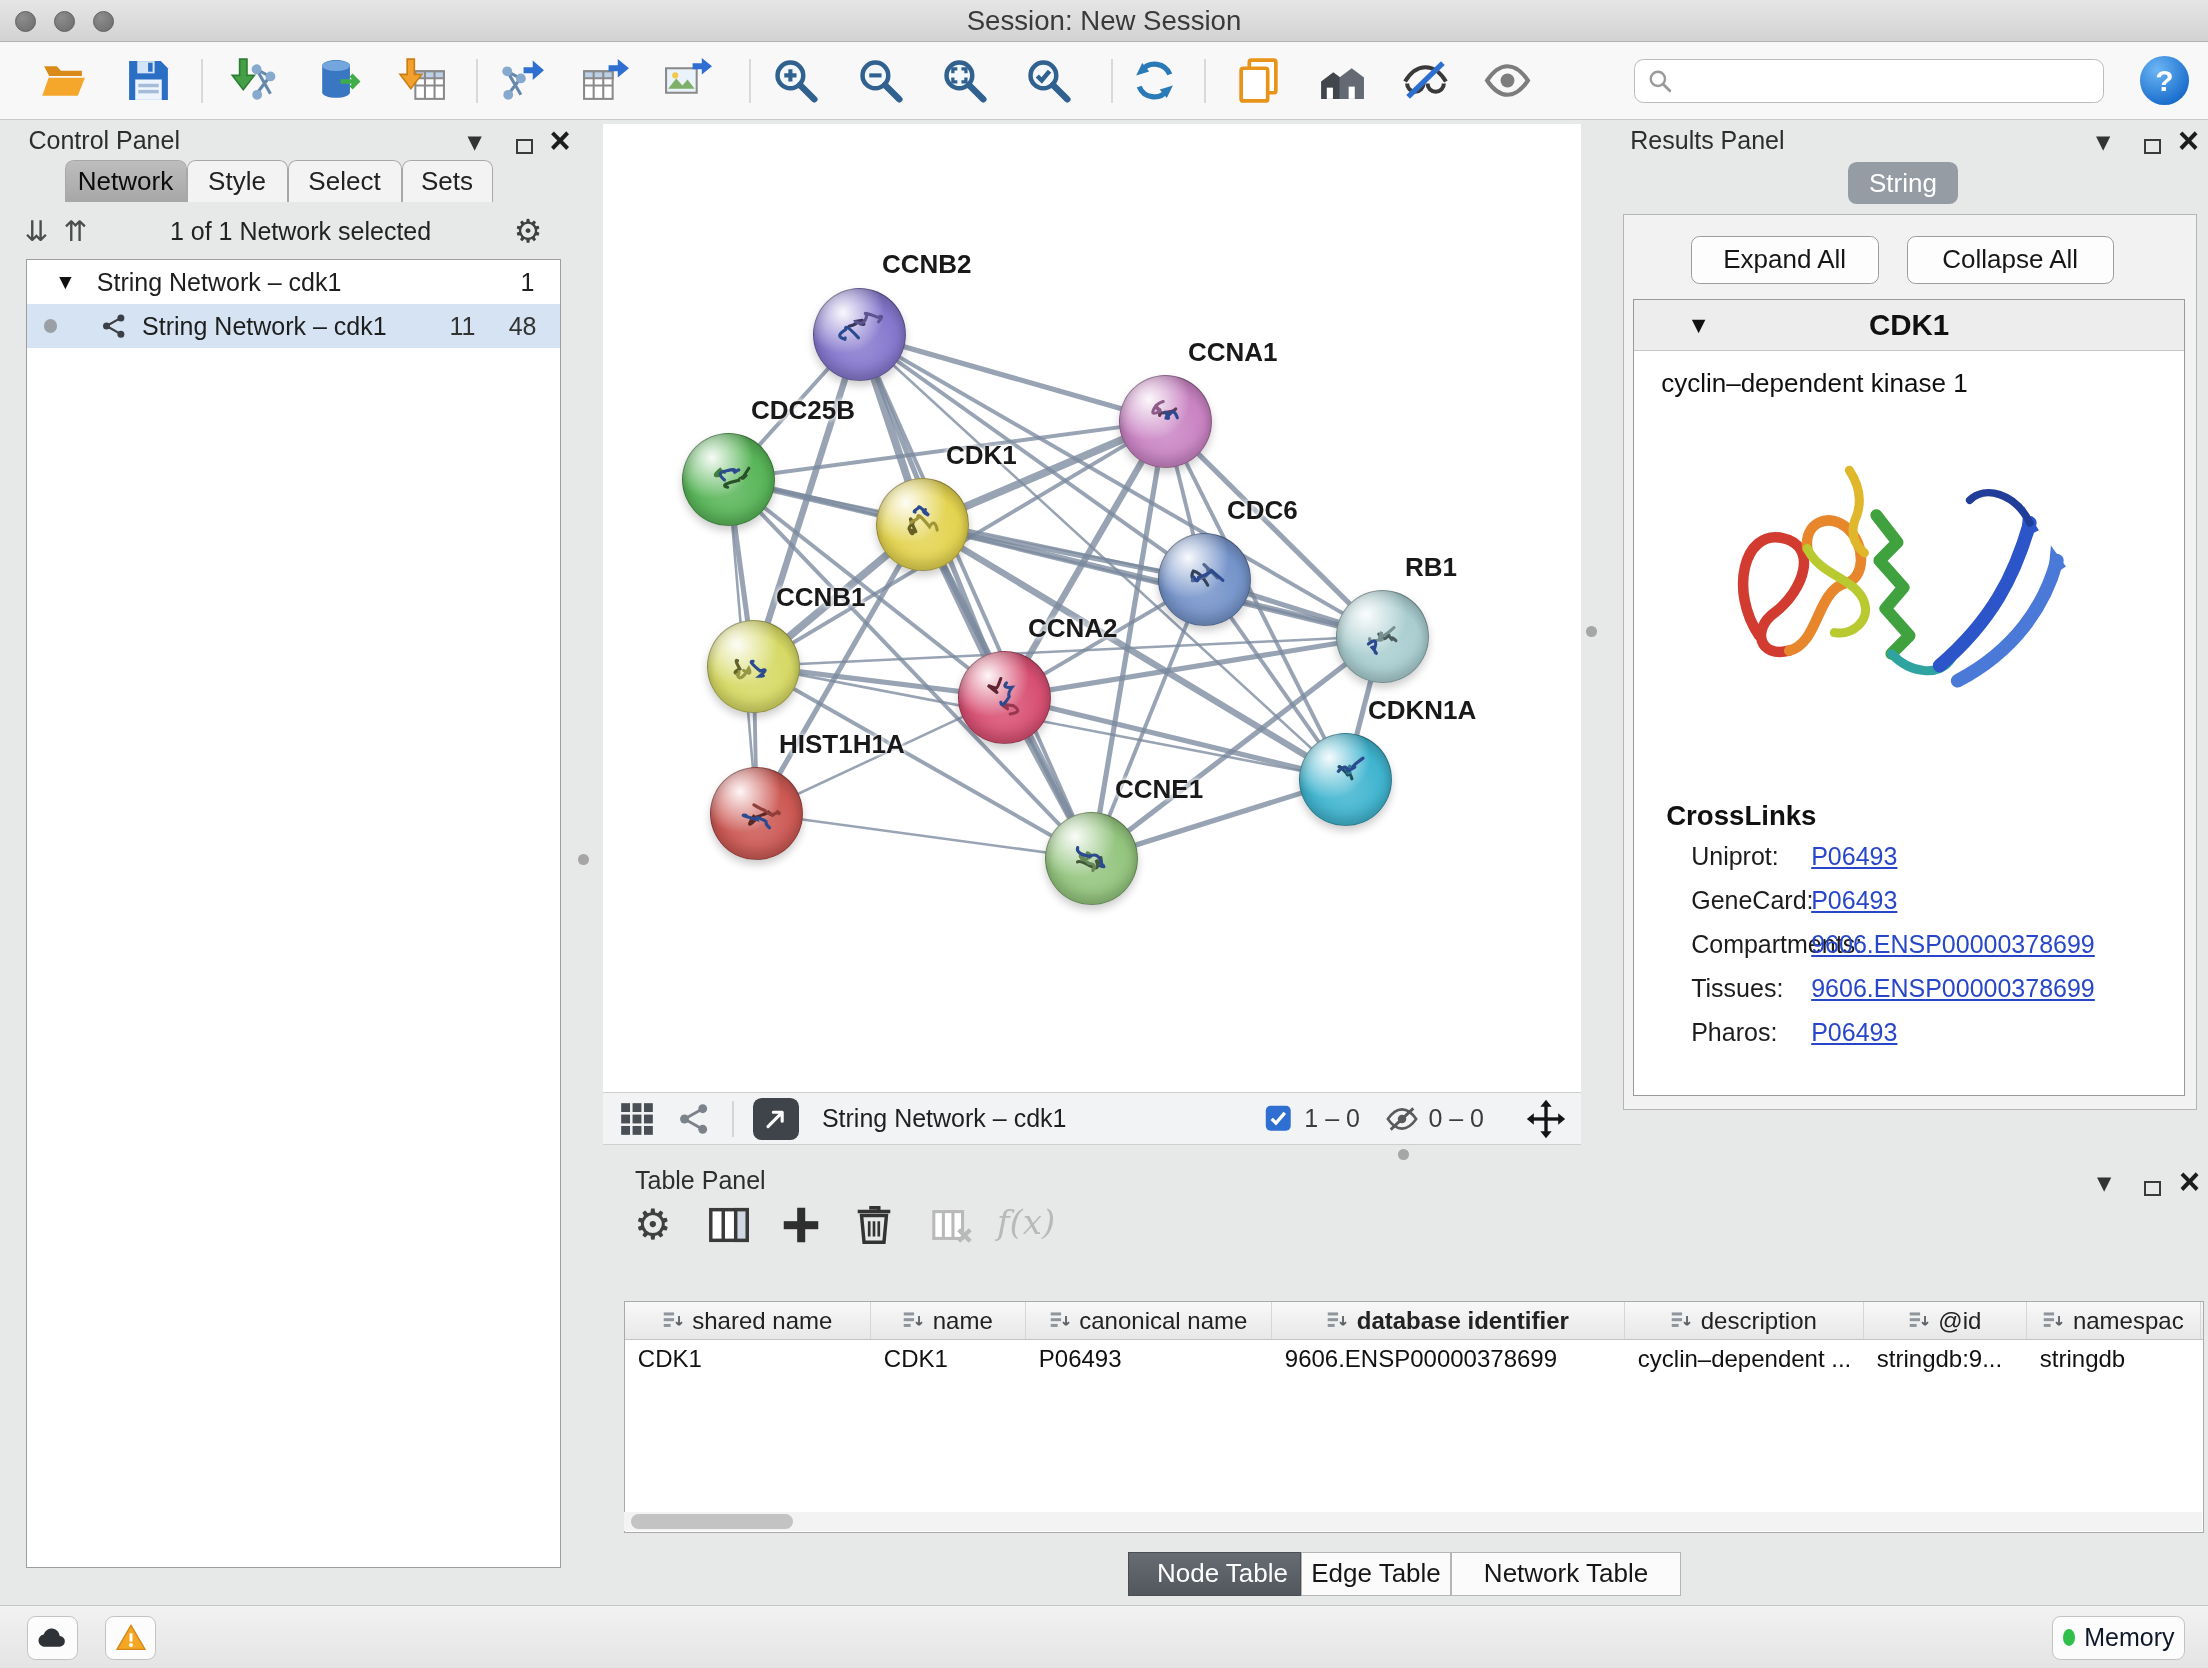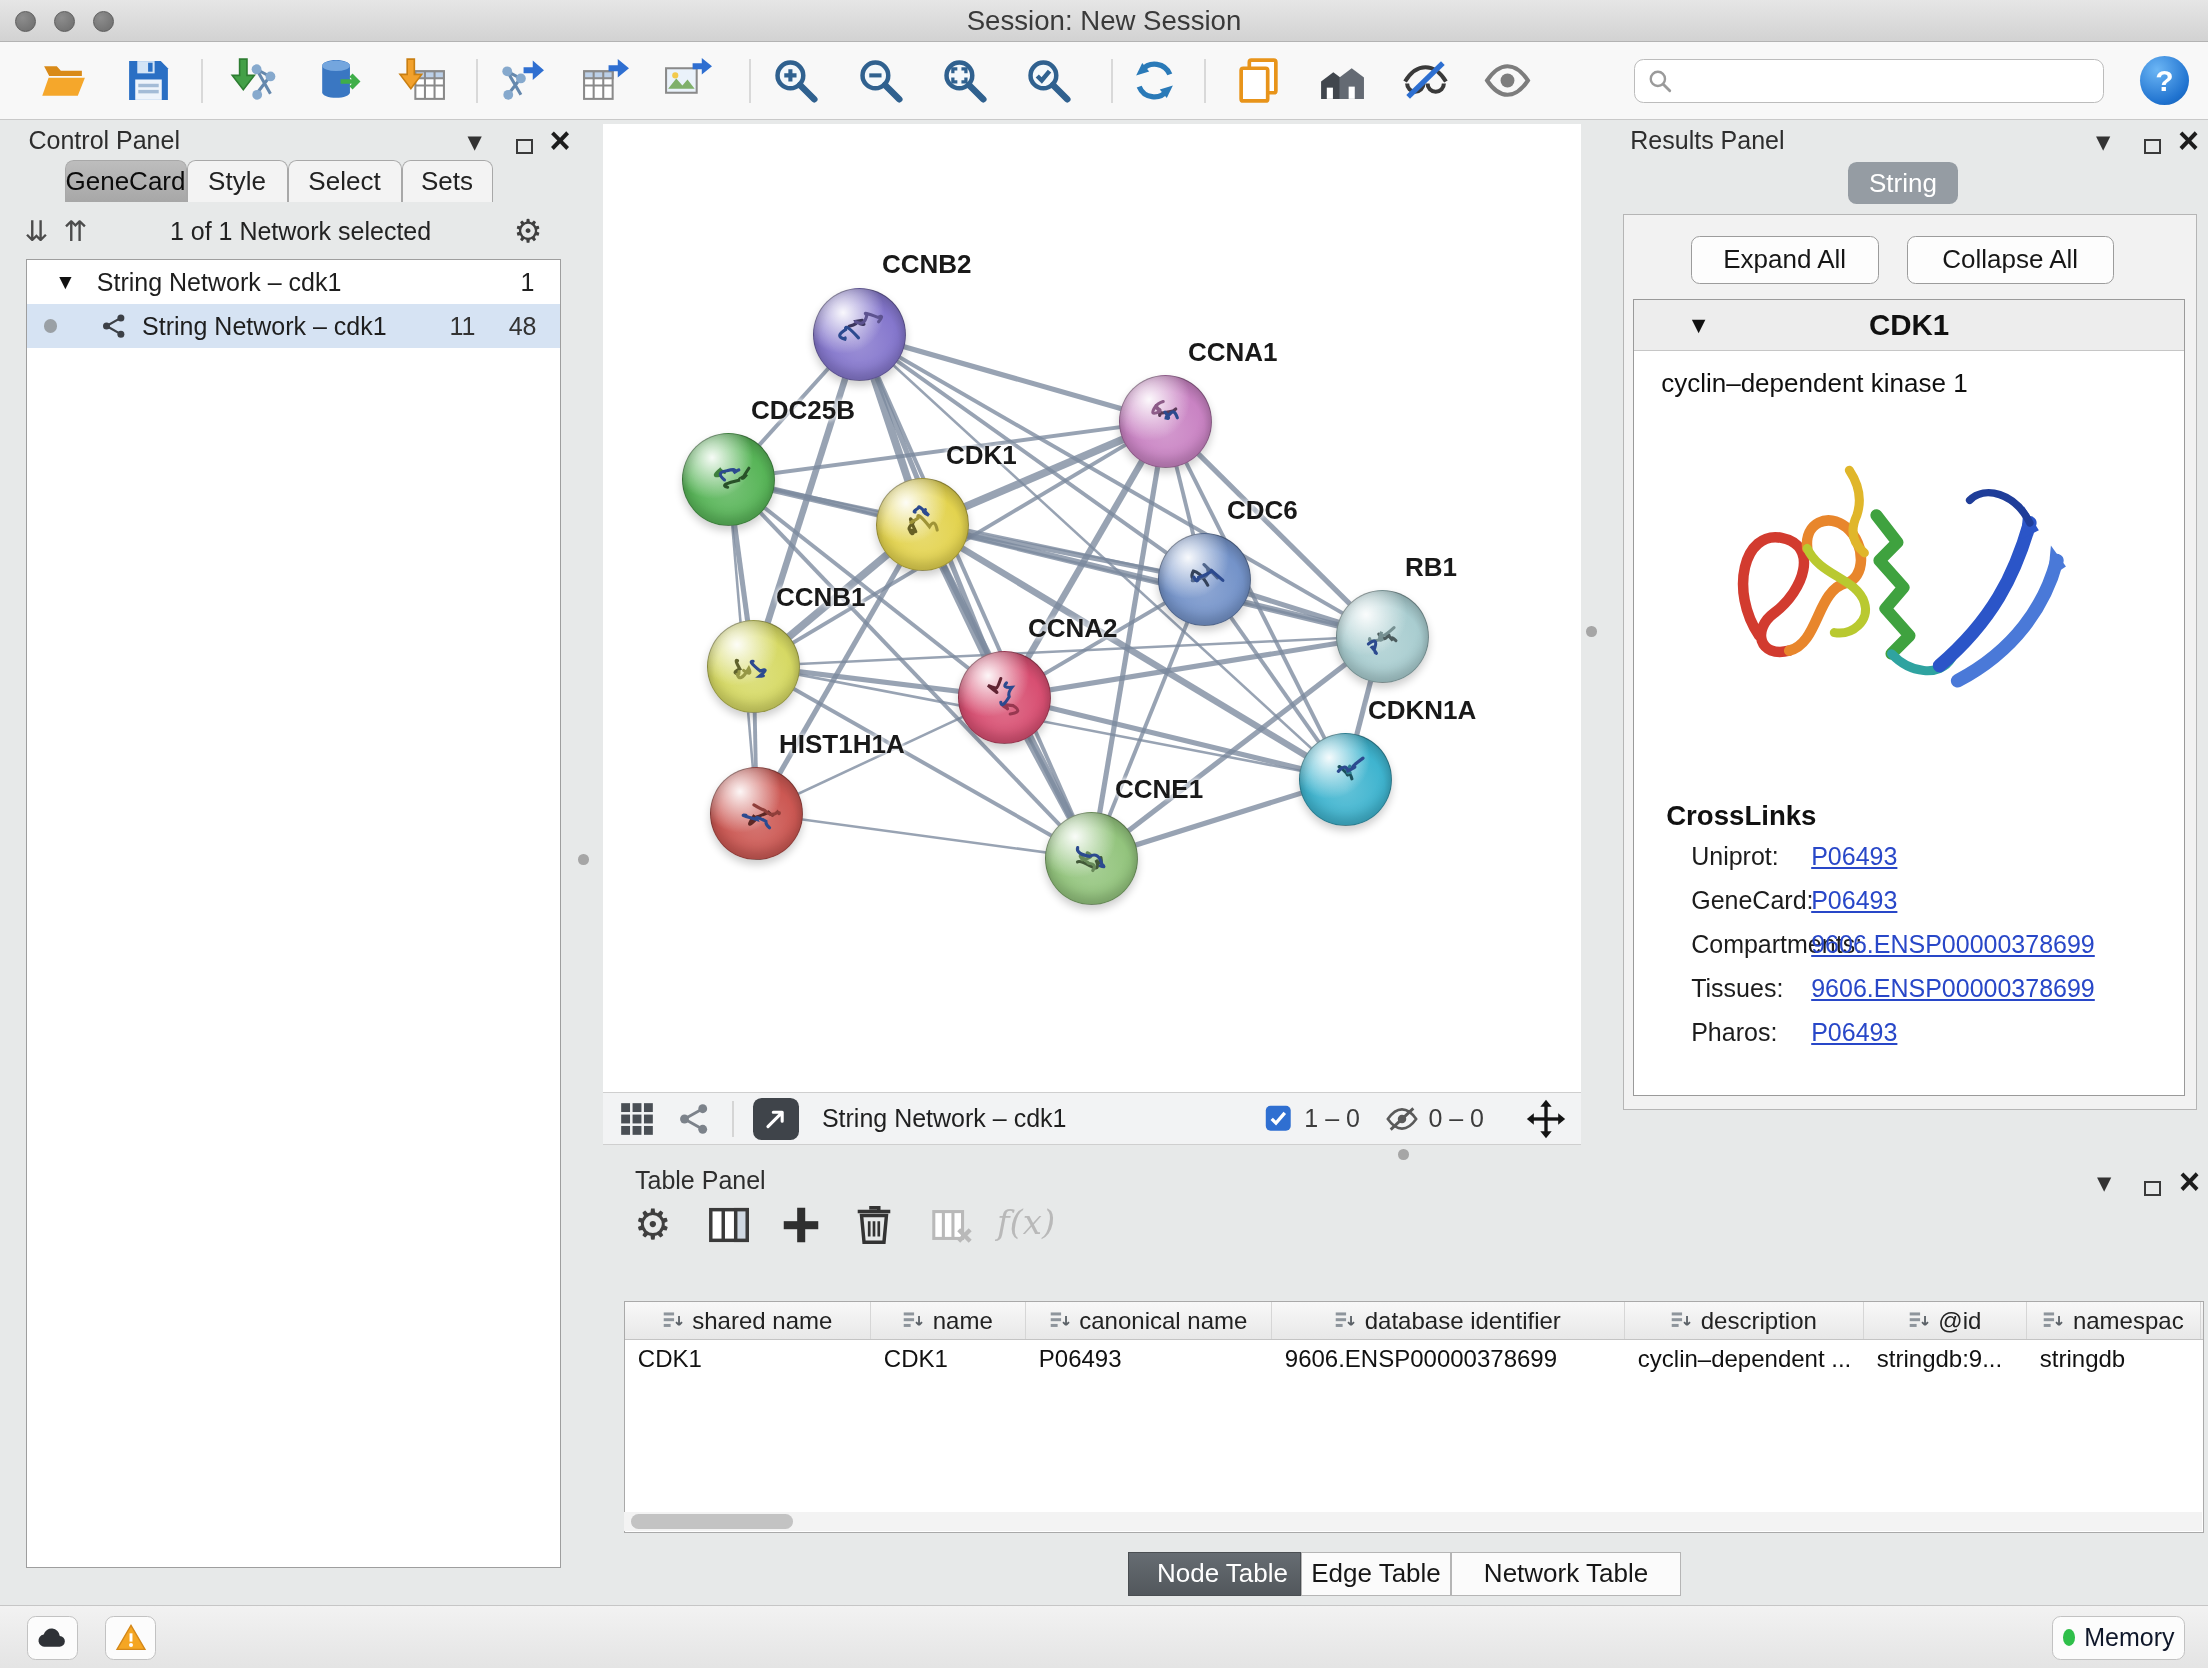--- a/index.html
+++ b/index.html
@@ -295,21 +295,21 @@
     <div class="ph-ctrl" style="left:458px">
         <span class="ph-collapse">▾</span>
       </div>
     <div class="ph-ctrl" style="left:506px;top:5.7px">
         <span class="ph-float"></span>
       </div>
     <div class="ph-ctrl" style="left:540px">
         <span class="ph-close">×</span>
       </div>
     <div id="cp-tabs">
-        <div class="cptab sel" style="left: 55px; width: 122px;">GeneCard</div>
+        <div class="cptab sel" style="left: 55px; width: 122px;">Network</div>
         <div class="cptab" style="left: 177px; width: 101px;">Style</div>
         <div class="cptab" style="left: 278px; width: 114px;">Select</div>
         <div class="cptab" style="left: 392px; width: 91px;">Sets</div>
       </div>
     <div id="cp-selbar">
       <span class="chev">⇊</span>
       <span class="chev">⇈</span>
       <span id="cp-selstatus">1 of 1 Network selected</span>
       <span class="glyph-gear" id="cp-gear">⚙</span>
     </div>
@@ -646,21 +646,21 @@
           </div>
           <div class="th" style="width: 246px;">
             <span class="sorticon"><svg viewBox="0 0 20 20">
                 <rect x="1.5" y="3" width="9" height="2.6" fill="#8e959c"></rect>
                 <rect x="1.5" y="8" width="9" height="2.6" fill="#8e959c"></rect>
                 <rect x="1.5" y="13" width="6" height="2.6" fill="#8e959c"></rect>
                 <path d="M14.8 6v8M14.8 14l-2.6-2.6M14.8 14l2.6-2.6" stroke="#5b6167" stroke-width="1.6" fill="none"></path>
               </svg></span>
             <span class="thlabel">canonical name</span>
           </div>
-          <div class="th" style="width: 353px;">
+          <div class="th" style="width: 353px; font-weight: bold;">
             <span class="sorticon"><svg viewBox="0 0 20 20">
                 <rect x="1.5" y="3" width="9" height="2.6" fill="#8e959c"></rect>
                 <rect x="1.5" y="8" width="9" height="2.6" fill="#8e959c"></rect>
                 <rect x="1.5" y="13" width="6" height="2.6" fill="#8e959c"></rect>
                 <path d="M14.8 6v8M14.8 14l-2.6-2.6M14.8 14l2.6-2.6" stroke="#5b6167" stroke-width="1.6" fill="none"></path>
               </svg></span>
             <span class="thlabel">database identifier</span>
           </div>
           <div class="th" style="width: 239px;">
             <span class="sorticon"><svg viewBox="0 0 20 20">

